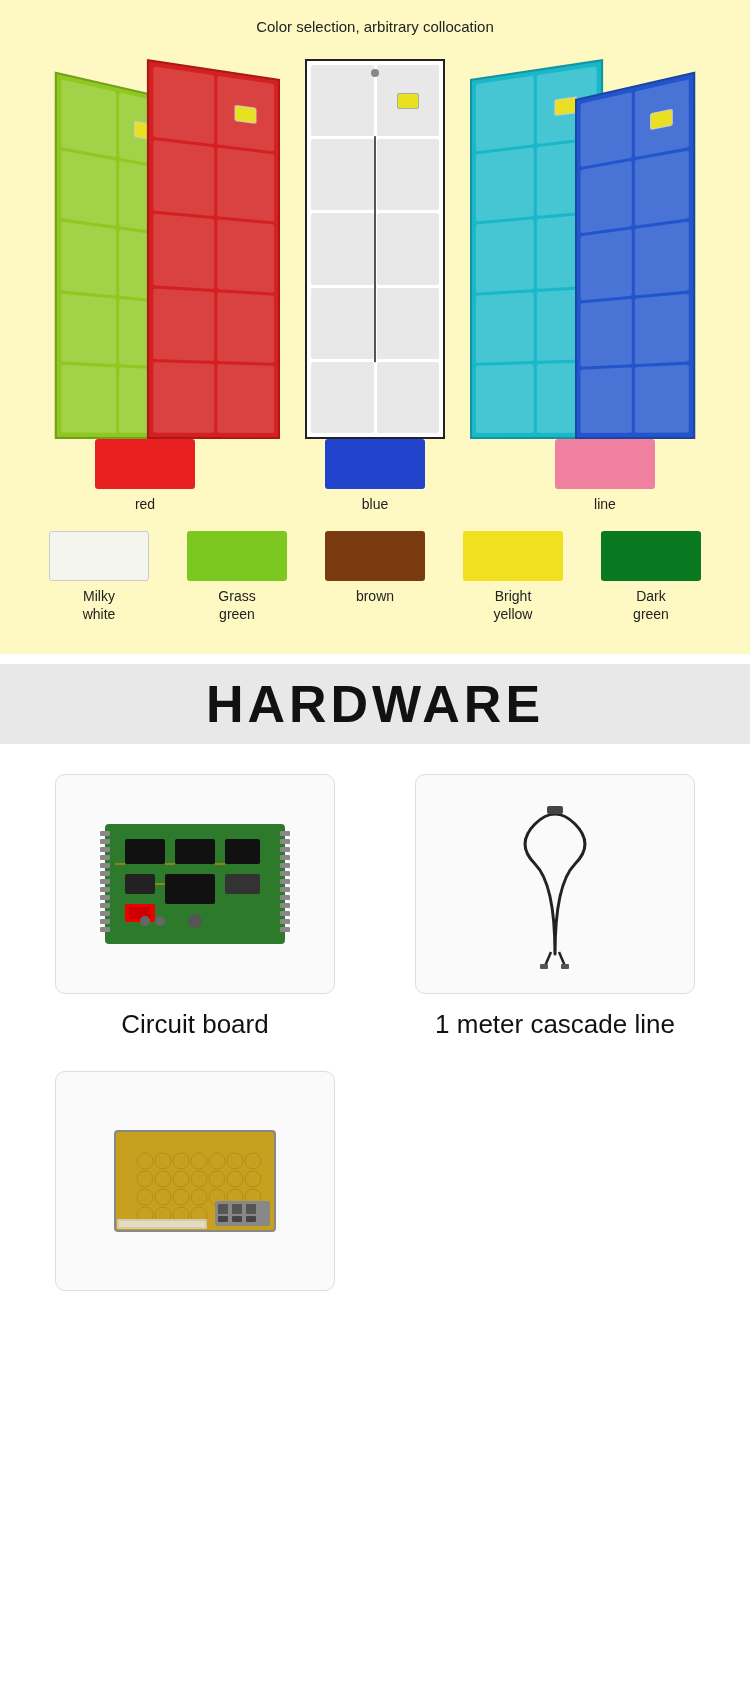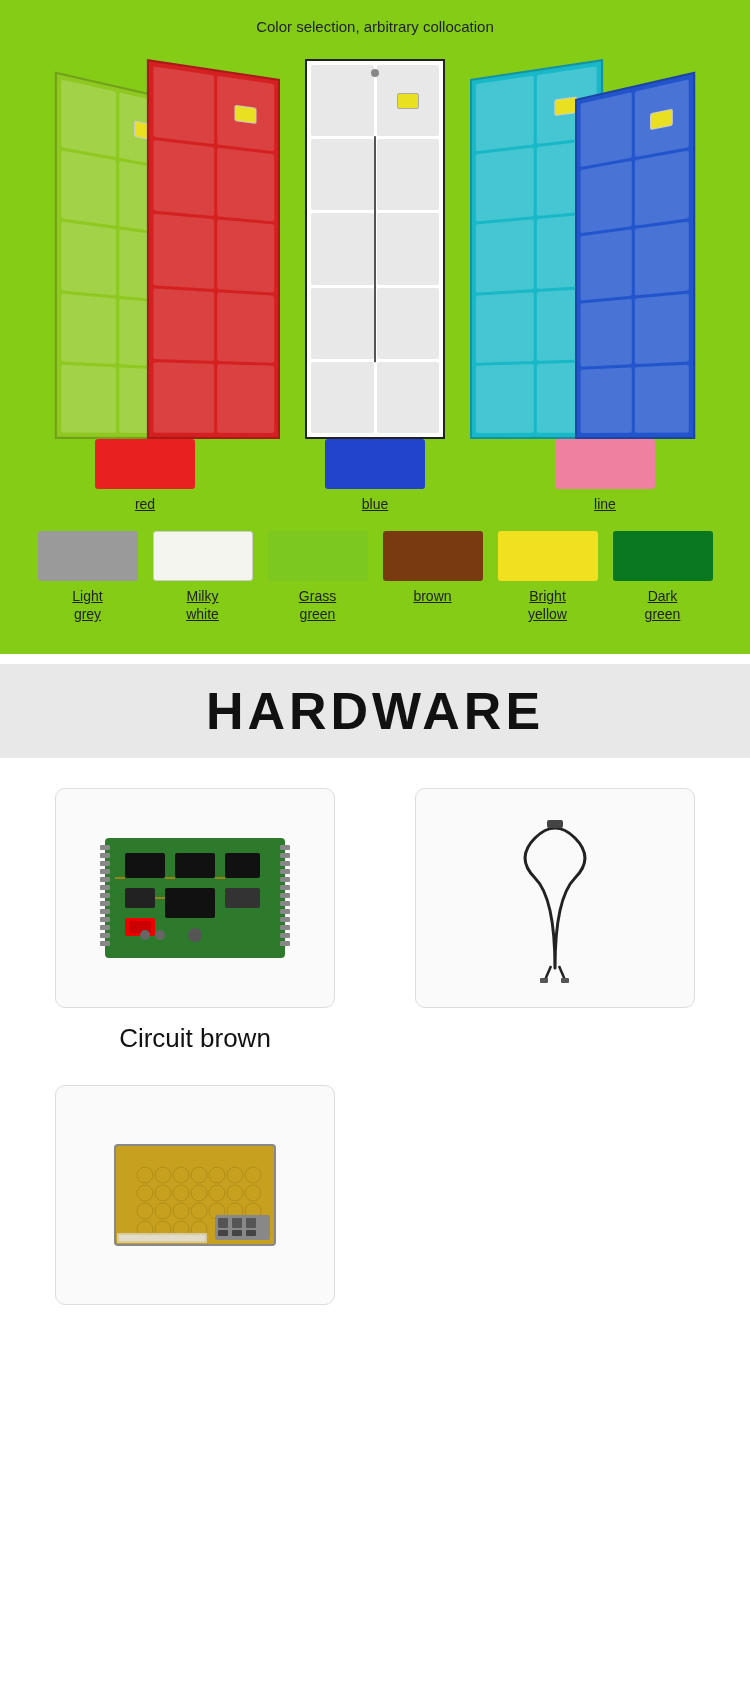--- a/index.html
+++ b/index.html
@@ -6,21 +6,21 @@
     body {
       width: 750px;
       min-height: 1683px;
       background: #fff;
       font-family: Arial, sans-serif;
       overflow-x: hidden;
     }
 
     
     .color-section {
-      background: #84cc16;
+      background: #fef9c3;
       padding: 18px 0 10px;
     }
     .color-title {
       text-align: center;
       font-size: 15px;
       color: #222;
       margin-bottom: 14px;
     }
 
     
@@ -46,27 +46,26 @@
       width: 100px;
       height: 50px;
       border-radius: 3px;
       margin-bottom: 6px;
     }
     .swatch-label {
       text-align: center;
       font-size: 14px;
       color: #222;
       line-height: 1.3;
-      text-decoration: underline;
     }
 
     
     .hardware-divider {
       background: #e8e8e8;
-      height: 94px;
+      height: 80px;
       display: flex;
       align-items: center;
       justify-content: center;
       margin: 10px 0 0;
     }
     .hardware-title {
       font-size: 52px;
       font-weight: 900;
       color: #111;
       letter-spacing: 4px;
@@ -271,24 +270,20 @@
         <div class="swatch-box" style="background:#2244cc;"></div>
         <span class="swatch-label">blue</span>
       </div>
       <div class="swatch-item">
         <div class="swatch-box" style="background:#f080a0;"></div>
         <span class="swatch-label">line</span>
       </div>
     </div>
 
     <div class="swatch-row">
-      <div class="swatch-item">
-        <div class="swatch-box" style="background:#9a9a9a;"></div>
-        <span class="swatch-label">Light<br>grey</span>
-      </div>
       <div class="swatch-item">
         <div class="swatch-box" style="background:#f5f5f0;border:1px solid #ccc;"></div>
         <span class="swatch-label">Milky<br>white</span>
       </div>
       <div class="swatch-item">
         <div class="swatch-box" style="background:#7dc820;"></div>
         <span class="swatch-label">Grass<br>green</span>
       </div>
       <div class="swatch-item">
         <div class="swatch-box" style="background:#7a3a10;"></div>
@@ -364,37 +359,38 @@
           <line x1="20" y1="55" x2="30" y2="55" stroke="#f80" strokewidth="1.5"></line>
           <line x1="70" y1="55" x2="80" y2="55" stroke="#f80" strokewidth="1.5"></line>
           <line x1="120" y1="55" x2="130" y2="55" stroke="#f80" strokewidth="1.5"></line>
           <line x1="60" y1="75" x2="70" y2="75" stroke="#f80" strokewidth="1.5"></line>
 
           <circle cx="50" cy="112" r="5" fill="#666"></circle>
           <circle cx="65" cy="112" r="5" fill="#666"></circle>
           <circle cx="100" cy="112" r="7" fill="#555"></circle>
         </svg>
       </div>
-      <span class="hardware-label">Circuit brown</span>
+      <span class="hardware-label">Circuit board</span>
     </div>
 
     <div class="hardware-item">
       <div class="hardware-img-box">
         <svg width="160" height="180" viewBox="0 0 160 180">
 
           <path d="M80 160 Q80 90 60 70 Q40 50 60 30 Q80 10 100 30 Q120 50 100 70 Q80 90 80 160" fill="none" stroke="#222" stroke-width="3" stroke-linecap="round"></path>
 
           <rect x="72" y="12" width="16" height="8" fill="#444" rx="2"></rect>
 
           <line x1="76" y1="158" x2="70" y2="172" stroke="#222" stroke-width="2.5"></line>
           <line x1="84" y1="158" x2="90" y2="172" stroke="#222" stroke-width="2.5"></line>
           <rect x="65" y="170" width="8" height="5" fill="#555" rx="1"></rect>
           <rect x="86" y="170" width="8" height="5" fill="#555" rx="1"></rect>
         </svg>
       </div>
+      <span class="hardware-label">1 meter cascade line</span>
     </div>
 
     <div class="hardware-item">
       <div class="hardware-img-box">
         <svg width="200" height="140" viewBox="0 0 200 140">
 
           <rect x="20" y="20" width="160" height="100" fill="#c8a020" rx="3"></rect>
           <rect x="20" y="20" width="160" height="100" fill="none" stroke="#888" stroke-width="2" rx="3"></rect>
 
           <g fill="none" stroke="#a08010" stroke-width="0.8" opacity="0.7">

